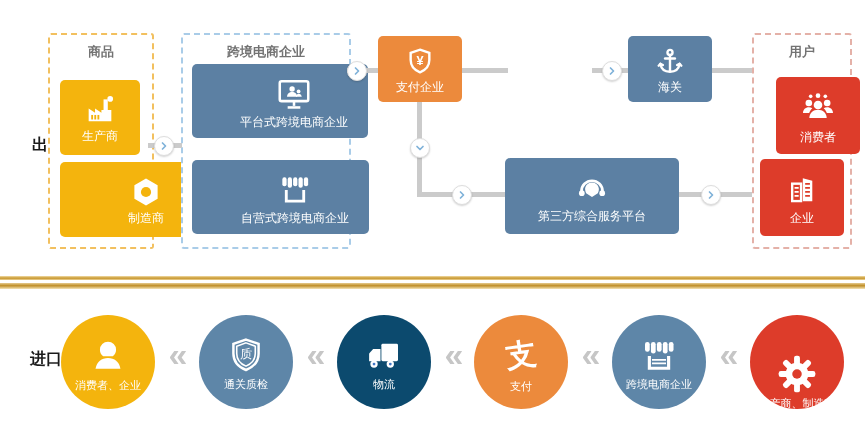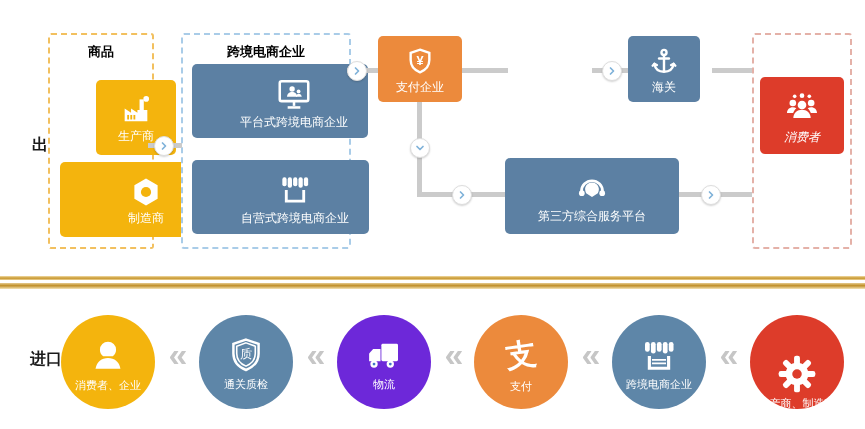--- a/index.html
+++ b/index.html
@@ -2,21 +2,21 @@
 <html><head>
 <meta charset="utf-8">
 <style>
   html,body{margin:0;padding:0;background:#fff;}
   .canvas{position:relative;width:865px;height:429px;background:#fff;overflow:hidden;
           font-family:"Liberation Sans",sans-serif;}
   
   .side-label{position:absolute;font-size:16px;font-weight:700;color:#1a1a1a;}
   .group{position:absolute;background:#fff;border:2px dashed #ccc;border-radius:3px;}
   .group-title{position:absolute;top:8px;left:0;right:0;text-align:center;
-               font-size:13px;font-weight:700;color:#000000;}
+               font-size:13px;font-weight:700;color:#737373;}
   .node{position:absolute;border-radius:5px;color:#fff;display:flex;flex-direction:column;
         align-items:center;justify-content:center;gap:3px;}
   .node .lbl{font-size:12px;color:#fff;white-space:nowrap;line-height:1;}
   .yellow{background:#F4B40D;} .steel{background:#5C80A3;} .blue{background:#4377C5;}
   .orange{background:#EC8A3C;} .red{background:#DD3C2A;}
   .hline{position:absolute;height:5px;background:#CBCBCB;z-index:1;}
   .vline{position:absolute;width:5px;background:#CBCBCB;z-index:1;}
   .badge{position:absolute;width:18px;height:18px;background:#fff;border:1px solid #dedede;
          border-radius:50%;box-shadow:0 1px 2px rgba(0,0,0,.18);z-index:3;
          display:flex;align-items:center;justify-content:center;}
@@ -35,21 +35,21 @@
 </style>
 </head>
 <body>
 
 <div class="canvas">
 
   <span class="side-label" style="left:32px;top:135px;">出口</span>
 
   <div class="group" style="left:48px;top:33px;width:102px;height:212px;border-color:#F2C05F;">
     <div class="group-title">商品</div>
-    <div class="node yellow" style="left:10px;top:45px;width:80px;height:75px;margin-left:36px;">
+    <div class="node yellow" style="left:10px;top:45px;width:80px;height:75px;">
       <span>
         <svg viewBox="0 0 24 24" width="34" height="34">
           <g fill="#fff">
             <rect x="14.5" y="4.5" width="3" height="8"></rect>
             <circle cx="19.2" cy="4.2" r="2"></circle>
             <path d="M4 20v-9l4.5 3v-3l4.5 3v-2h7v8z"></path>
           </g>
           <g fill="#F4B40D">
             <rect x="5.8" y="15.5" width="1.3" height="3.2"></rect>
             <rect x="8" y="15.5" width="1.3" height="3.2"></rect>
@@ -132,21 +132,21 @@
   <div class="hline" style="left:462px;top:68px;width:46px;"></div>
 
 
   <div class="hline" style="left:592px;top:68px;width:36px;"></div>
   <span class="badge" style="left:602px;top:61px;">
     <svg width="10" height="10" viewBox="0 0 10 10">
         <path d="M3.5 2l3 3-3 3" stroke="#7FB2D9" stroke-width="1.7" fill="none" stroke-linecap="round" stroke-linejoin="round"></path>
       </svg>
   </span>
 
-  <div class="node steel" style="left:628px;top:36px;width:72px;height:66px;">
+  <div class="node steel" style="left:628px;top:36px;width:84px;height:66px;">
     <span>
       <svg viewBox="0 0 24 24" width="32" height="32" fill="none" stroke="#fff" stroke-width="1.8" stroke-linecap="round">
         <circle cx="12" cy="4.8" r="1.9"></circle>
         <path d="M12 6.8v12"></path>
           <path d="M8.3 9.4h7.4"></path>
         <path d="M4.8 13.4c.6 3.9 3.4 5.9 7.2 5.9s6.6-2 7.2-5.9"></path>
         <path d="M4.8 13.4l-1.3 1.4M4.8 13.4l1.9.9"></path>
         <path d="M19.2 13.4l1.3 1.4M19.2 13.4l-1.9.9"></path>
       </svg>
     </span>
@@ -181,36 +181,52 @@
   </div>
 
   <div class="hline" style="left:679px;top:192px;width:73px;"></div>
   <span class="badge" style="left:701px;top:185px;">
     <svg width="10" height="10" viewBox="0 0 10 10">
         <path d="M3.5 2l3 3-3 3" stroke="#7FB2D9" stroke-width="1.7" fill="none" stroke-linecap="round" stroke-linejoin="round"></path>
       </svg>
   </span>
 
   <div class="group" style="left:752px;top:33px;width:96px;height:212px;border-color:#E4B1A8;z-index:2;">
-    <div class="node red" style="left:6px;top:42px;width:84px;height:77px;font-style:italic;">
+    <div class="group-title">用户</div>
+    <div class="node red" style="left:22px;top:42px;width:84px;height:77px;">
       <span>
         <svg viewBox="0 0 24 24" width="40" height="40" fill="#fff">
           <circle cx="12" cy="4.6" r="1.4"></circle>
             <circle cx="7.6" cy="5" r="1.1"></circle>
             <circle cx="16.4" cy="5" r="1.1"></circle>
           <circle cx="6.5" cy="9" r="2"></circle>
           <path d="M3 15c0-2 1.5-3.4 3.5-3.4.8 0 1.5.2 2.1.6-1.1 1-1.8 2.4-1.9 2.8z"></path>
           <circle cx="17.5" cy="9" r="2"></circle>
           <path d="M21 15h-3.7c-.1-.4-.8-1.8-1.9-2.8.6-.4 1.3-.6 2.1-.6 2 0 3.5 1.4 3.5 3.4z"></path>
           <circle cx="12" cy="10.2" r="2.6"></circle>
           <path d="M6.8 18c0-3 2.3-5 5.2-5s5.2 2 5.2 5z"></path>
         </svg>
       </span>
       <span class="lbl">消费者</span>
     </div>
+    <div class="node red" style="left:6px;top:124px;width:84px;height:77px;">
+      <span>
+        <svg viewBox="0 0 24 24" width="38" height="38">
+          <path d="M12.5 4.5l6 1.6v13h-6z" fill="#fff"></path>
+          <rect x="5.8" y="8" width="5.6" height="11" fill="none" stroke="#fff" stroke-width="1.5"></rect>
+          <g stroke="#DD3C2A" stroke-width="1.1">
+              <path d="M14 8.2h3M14 10.7h3M14 13.2h3M14 15.7h3"></path>
+            </g>
+          <g stroke="#fff" stroke-width="1.1">
+              <path d="M7.3 10.7h2.6M7.3 13.2h2.6M7.3 15.7h2.6"></path>
+            </g>
+        </svg>
+      </span>
+      <span class="lbl">企业</span>
+    </div>
   </div>
 
   <div class="gold-a"></div>
   <div class="gold-b"></div>
 
   <span class="side-label" style="left:30px;top:349px;">进口</span>
 
   <div class="circle" style="left: 61px; background-color: rgb(244, 180, 13);">
     <span>
       <svg viewBox="0 0 24 24" width="44" height="44" fill="#fff">
@@ -229,21 +245,21 @@
         <path d="M12 2.6l7.2 2.5v5.4c0 4.7-3 7.8-7.2 9.5-4.2-1.7-7.2-4.8-7.2-9.5V5.1z" fill="none" stroke="#fff" stroke-width="1.4"></path>
         <path d="M12 4.5l5.3 1.9v4.1c0 3.5-2.1 5.9-5.3 7.3-3.2-1.4-5.3-3.8-5.3-7.3V6.4z" fill="none" stroke="#fff" stroke-width="0.9"></path>
         <text x="12" y="13.4" text-anchor="middle" font-size="7" fill="#fff">质</text>
       </svg>
     </span>
     <span class="clbl">通关质检</span>
   </div>
 
   <span class="chev" style="left:298px;">«</span>
 
-  <div class="circle" style="left: 337px; background-color: #6d28d9;">
+  <div class="circle" style="left: 337px; background-color: #0c4a6e;">
     <span>
       <svg viewBox="0 0 24 24" width="42" height="42" fill="#fff">
         <rect x="10.5" y="5" width="9.5" height="10" rx="0.8"></rect>
         <path d="M3.5 10.5L5.8 8H10v7H3.5z"></path>
         <circle cx="6.3" cy="16.6" r="2.1"></circle>
           <circle cx="15.6" cy="16.6" r="2.1"></circle>
         <circle cx="6.3" cy="16.6" r="0.8" fill="#4377C5"></circle>
           <circle cx="15.6" cy="16.6" r="0.8" fill="#4377C5"></circle>
       </svg>
     </span>

